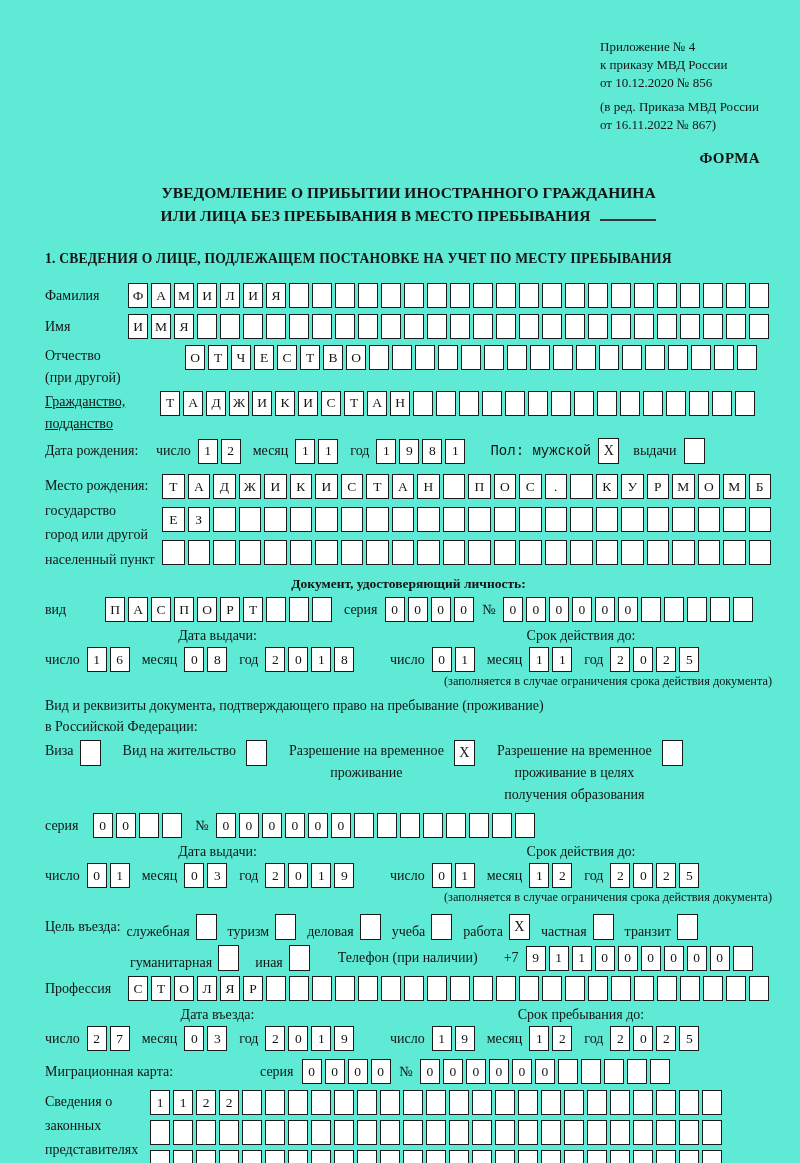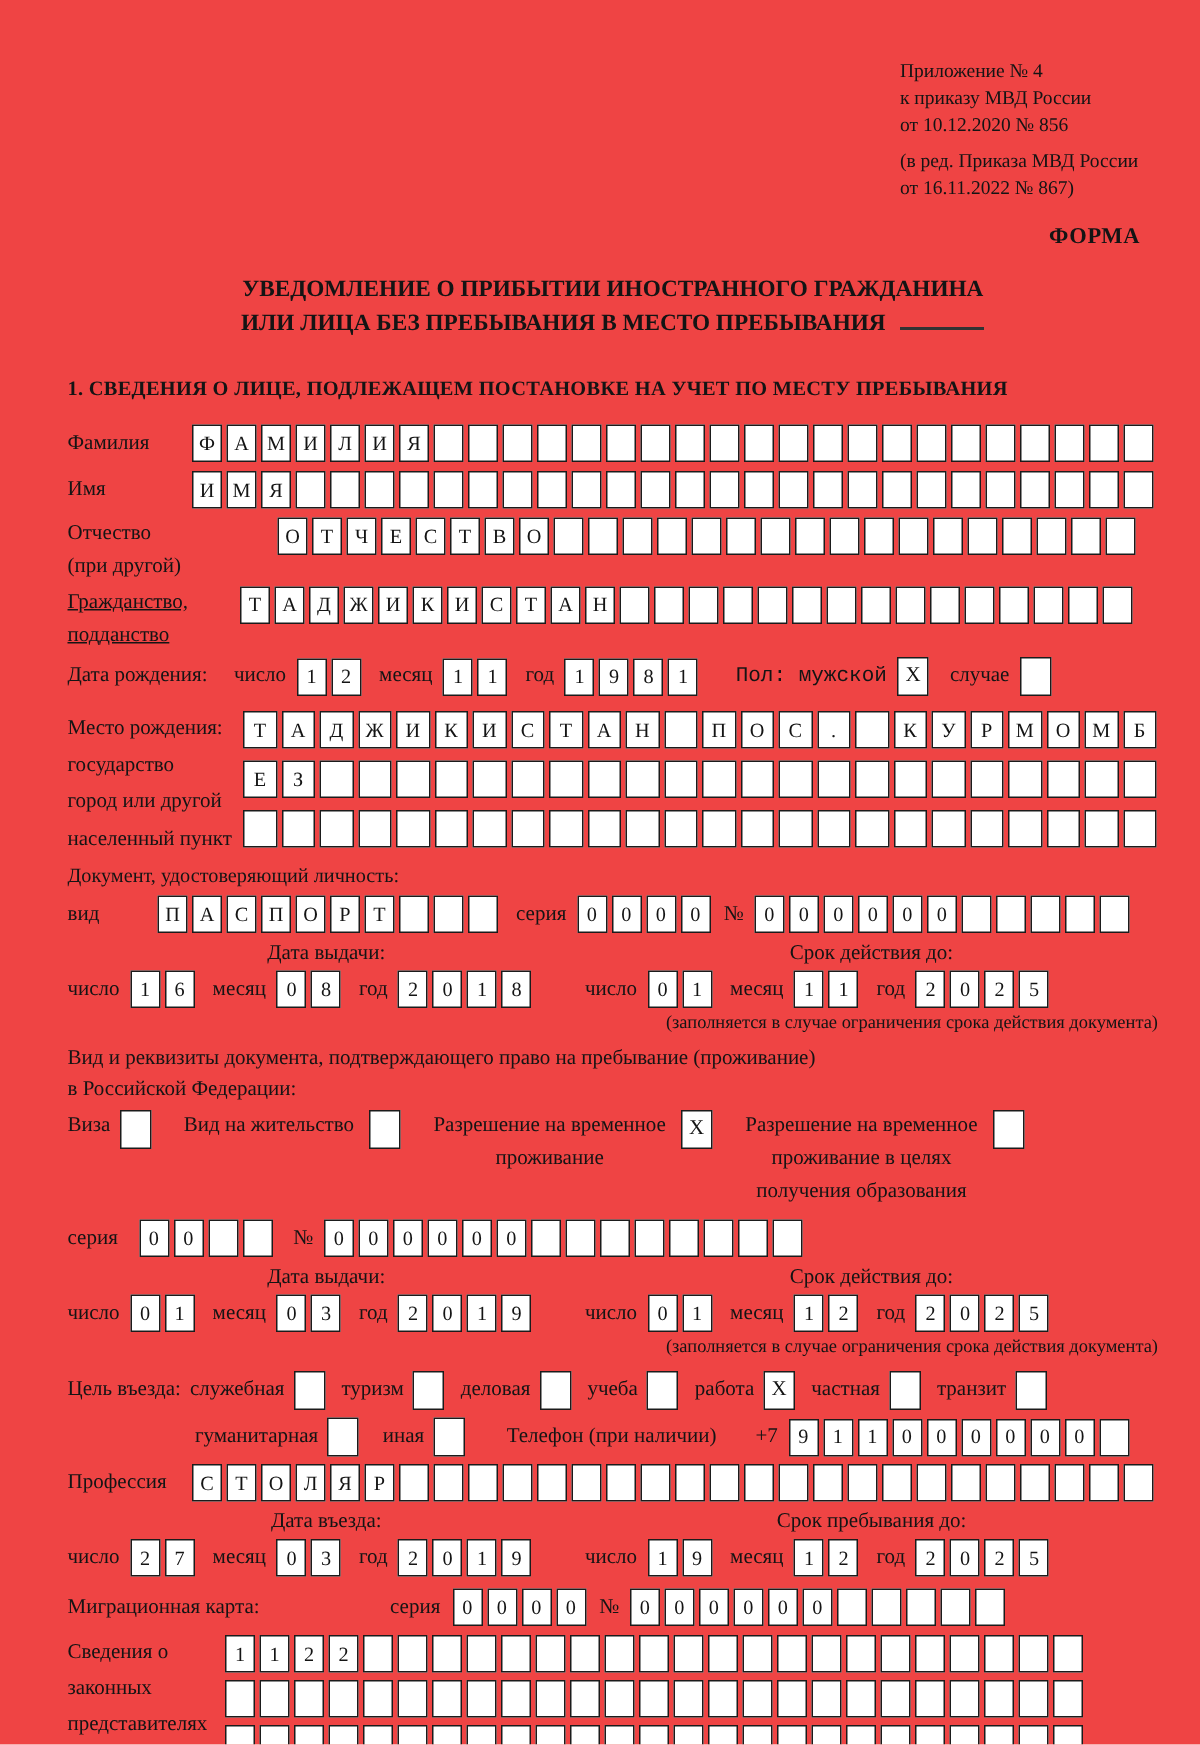--- a/index.html
+++ b/index.html
@@ -1,18 +1,18 @@
 <!DOCTYPE html>
 <html><head>
 <meta charset="utf-8">
 <style>
   html,body{margin:0;padding:0;background:#fff;}
   .page{
     width:800px;height:1163px;box-sizing:border-box;
-    padding:38px 28px 0 45px;background:#ef4444;color:#141414;
+    padding:38px 28px 0 45px;background:#5eead4;color:#141414;
     font-family:"Liberation Serif","DejaVu Serif",serif;
     overflow:hidden;position:relative;
   }
   .ml{white-space:pre-line;}
   .hdr{margin-left:555px;font-size:13px;line-height:1.4;}
   .edition{margin-top:5px;}
   .forma{text-align:right;padding-right:12px;font-weight:bold;font-size:15px;margin-top:16px;letter-spacing:.4px;}
   .title{text-align:center;font-weight:bold;font-size:15.5px;margin-top:14px;line-height:1.5;}
   .blank{display:inline-block;width:56px;border-bottom:2px solid #333;margin-left:10px;vertical-align:baseline;}
   .sec1{font-weight:bold;font-size:13.6px;margin-top:24px;letter-spacing:.2px;}
@@ -24,34 +24,34 @@
   .w115{width:115px;text-decoration:underline;} .w117{width:117px;} .w140{width:140px;} .w170{width:170px;}
   .boxes{display:inline-flex;gap:3px;flex-wrap:nowrap;}
   .cell{box-sizing:border-box;width:20px;height:25px;border:1.6px solid #1b1b1b;
         display:flex;align-items:center;justify-content:center;font-size:13.5px;flex-shrink:0;background:#fff;}
   .bw .cell{width:22.5px;}
   .cbox{box-sizing:border-box;width:21px;height:26px;border:1.6px solid #1b1b1b;
         display:inline-flex;align-items:center;justify-content:center;font-size:14px;flex-shrink:0;background:#fff;}
   .sub{margin:0 7px 0 12px;flex-shrink:0;}
   .sub0{margin-right:7px;flex-shrink:0;text-align:right;}
   .col{display:flex;flex-direction:column;gap:8px;}
-  .dochead{font-weight:normal;font-size:13.5px;margin:4px 0 5px;}
+  .dochead{text-align:center;font-weight:bold;font-size:13.5px;margin:4px 0 5px;}
   .dpair{display:flex;font-size:14px;margin-bottom:2px;}
   .dcol1{width:345px;flex-shrink:0;}
   .dcol2{flex:1;}
   .dhead{text-align:center;margin-bottom:3px;}
   .drow{display:flex;align-items:center;}
   .note{text-align:right;font-size:12.3px;margin:1px 0 9px;}
   .pline{font-size:14px;margin-bottom:5px;}
   .opts{margin-top:2px;margin-bottom:8px;}
   .opt{display:flex;align-items:flex-start;margin-right:22px;}
   .opt:last-child{margin-right:0;}
   .optlbl{text-align:center;line-height:1.55;}
   .opt .cbox{margin-left:10px;margin-top:0;}
-  .p-opt{display:flex;align-items:center;}
+  .p-opt{display:flex;align-items:flex-end;}
   .p-opt .cbox{margin:0 11px 0 6px;}
   .indent85{margin-left:85px;}
 </style>
 </head>
 <body>
 
 <div class="page">
 
   <div class="hdr">
     <div class="ml">Приложение № 4
@@ -219,21 +219,21 @@
         </span>
       <span class="sub">год</span>
       <span class="boxes">
           <span class="cell">1</span>
           <span class="cell">9</span>
           <span class="cell">8</span>
           <span class="cell">1</span>
         </span>
       <span class="sub" style="margin-left:25px;font-family:Liberation Mono, monospace;">Пол: мужской</span>
       <span class="cbox">X</span>
-      <span class="sub" style="margin-left:14px;">случае</span>
+      <span class="sub" style="margin-left:14px;">выдачи</span>
       <span class="cbox"></span>
     </div>
 
     <div class="row top" style="margin-bottom:4px;">
       <span class="lbl ml w117" style="line-height:1.75;">Место рождения:
 государство
 город или другой
 населенный пункт</span>
       <div class="col">
         <span class="boxes bw">

